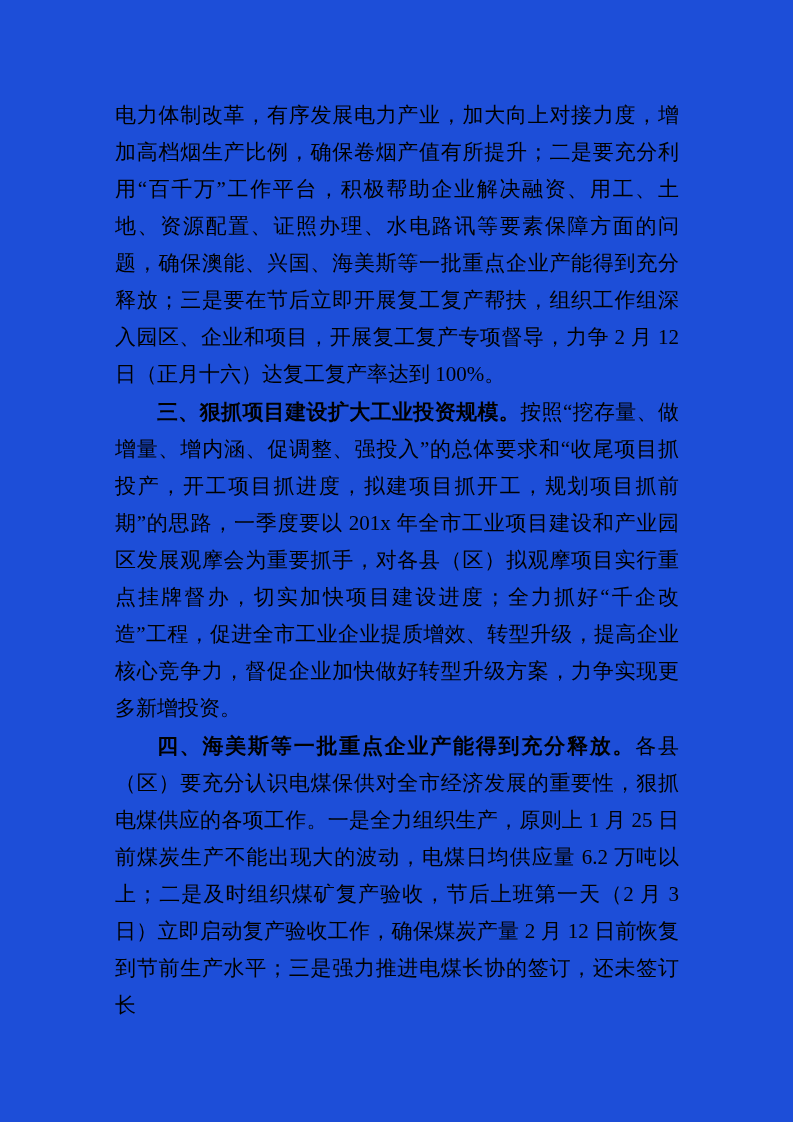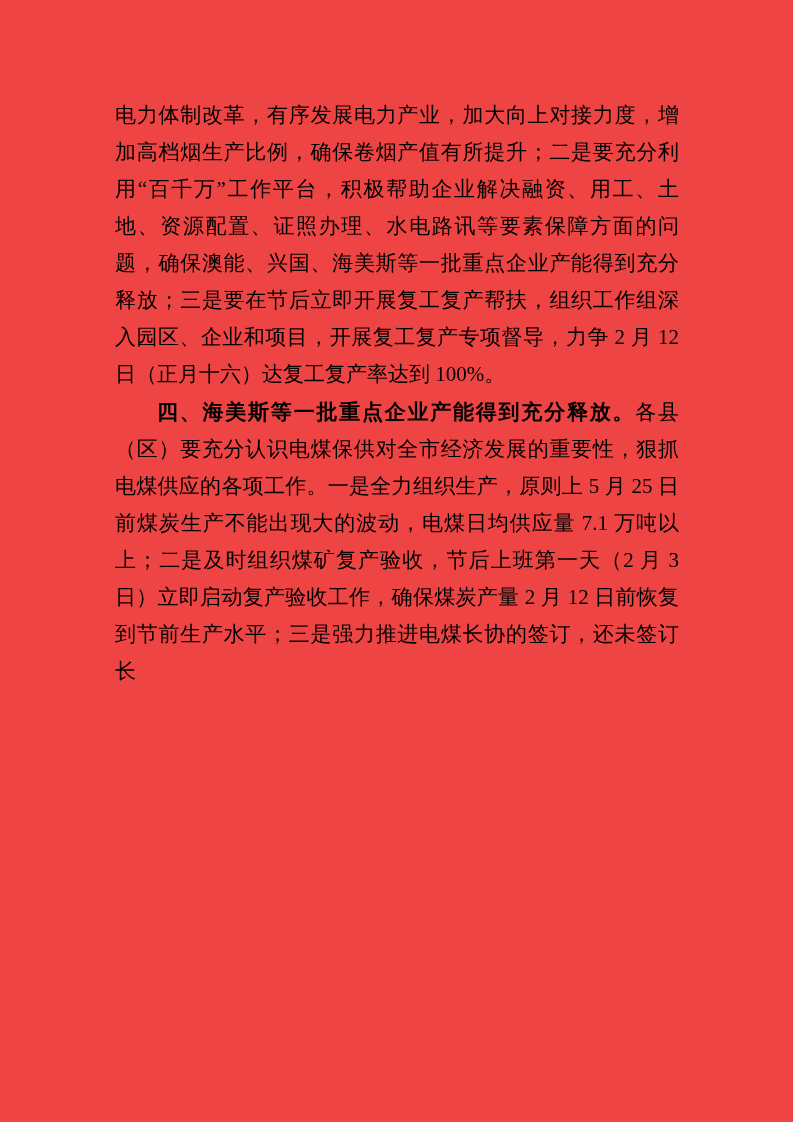--- a/index.html
+++ b/index.html
@@ -10,21 +10,21 @@
     width: 793px;
     height: 1122px;
     background: #ffffff;
     overflow: hidden;
   }
   .page {
     box-sizing: border-box;
     width: 793px;
     height: 1122px;
     padding: 97px 114px 40px 115px;
-    background: #ef4444;
+    background: #1d4ed8;
     color: #000000;
     font-family: "Liberation Serif", "DejaVu Serif", serif;
     font-size: 21px;
     line-height: 37px;
   }
   .para {
     margin: 0;
     text-align: justify;
     text-indent: 2em;
     word-break: break-all;
@@ -36,15 +36,16 @@
     font-family: "Liberation Sans", "DejaVu Sans", sans-serif;
     font-weight: bold;
   }
 </style>
 </head>
 <body>
 
 <div class="page">
   <p class="para no-indent"><span>电力体制改革，有序发展电力产业，加大向上对接力度，增加高档烟生产比例，确保卷烟产值有所提升；二是要充分利用“百千万”工作平台，积极帮助企业解决融资、用工、土地、资源配置、证照办理、水电路讯等要素保障方面的问题，确保澳能、兴国、海美斯等一批重点企业产能得到充分释放；三是要在节后立即开展复工复产帮扶，组织工作组深入园区、企业和项目，开展复工复产专项督导，力争 2 月 12 日（正月十六）达复工复产率达到 100%。</span></p>
 
+  <p class="para"><b class="heading">三、狠抓项目建设扩大工业投资规模。</b><span>按照“挖存量、做增量、增内涵、促调整、强投入”的总体要求和“收尾项目抓投产，开工项目抓进度，拟建项目抓开工，规划项目抓前期”的思路，一季度要以 201x 年全市工业项目建设和产业园区发展观摩会为重要抓手，对各县（区）拟观摩项目实行重点挂牌督办，切实加快项目建设进度；全力抓好“千企改造”工程，促进全市工业企业提质增效、转型升级，提高企业核心竞争力，督促企业加快做好转型升级方案，力争实现更多新增投资。</span></p>
 
-  <p class="para"><b class="heading">四、海美斯等一批重点企业产能得到充分释放。</b><span>各县（区）要充分认识电煤保供对全市经济发展的重要性，狠抓电煤供应的各项工作。一是全力组织生产，原则上 5 月 25 日前煤炭生产不能出现大的波动，电煤日均供应量 7.1 万吨以上；二是及时组织煤矿复产验收，节后上班第一天（2 月 3 日）立即启动复产验收工作，确保煤炭产量 2 月 12 日前恢复到节前生产水平；三是强力推进电煤长协的签订，还未签订长</span></p>
+  <p class="para"><b class="heading">四、海美斯等一批重点企业产能得到充分释放。</b><span>各县（区）要充分认识电煤保供对全市经济发展的重要性，狠抓电煤供应的各项工作。一是全力组织生产，原则上 1 月 25 日前煤炭生产不能出现大的波动，电煤日均供应量 6.2 万吨以上；二是及时组织煤矿复产验收，节后上班第一天（2 月 3 日）立即启动复产验收工作，确保煤炭产量 2 月 12 日前恢复到节前生产水平；三是强力推进电煤长协的签订，还未签订长</span></p>
 </div>
 
 </body></html>

